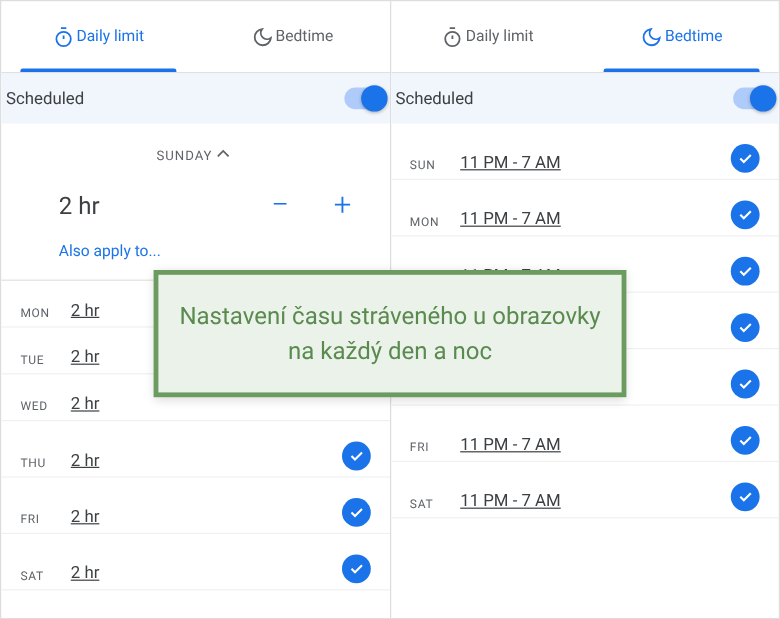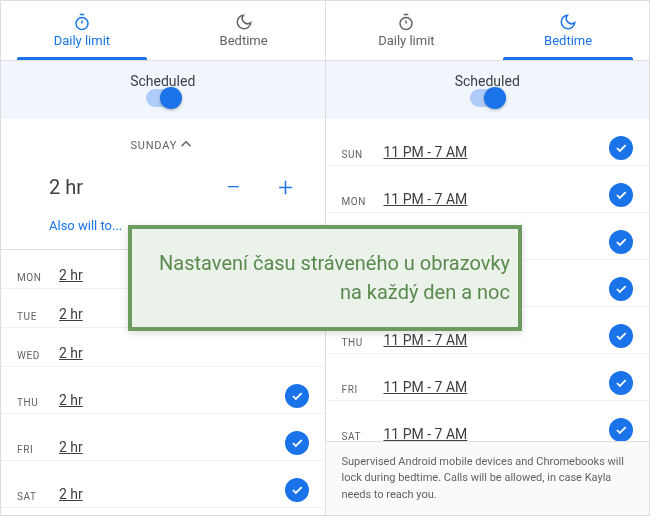--- a/index.html
+++ b/index.html
@@ -27,21 +27,20 @@
   }
   .pane:last-child { border-right: none; }
   .tabs {
     display: flex;
     border-bottom: 1px solid #e0e0e0;
     height: 60px;
   }
   .tab {
     flex: 1;
     display: flex;
-    flex-direction: column;
     align-items: center;
     justify-content: center;
     gap: 2px;
     font-size: 13px;
     color: #5f6368;
     cursor: pointer;
     position: relative;
   }
   .tab.active {
     color: #1a73e8;
@@ -52,27 +51,26 @@
     bottom: 0;
     left: 10%;
     width: 80%;
     height: 3px;
     background: #1a73e8;
     border-radius: 2px 2px 0 0;
   }
   .tab svg { width: 18px; height: 18px; }
   .scheduled-row {
     display: flex;
-    align-items: center;
+    align-items: flex-end;
     justify-content: space-between;
-    padding: 12px 32px;
+    padding: 12px 4px;
     background: #f1f6fd;
     font-size: 14px;
     color: #3c4043;
-    flex-direction: column;
   }
   .toggle {
     width: 34px;
     height: 18px;
     background: #aecbfa;
     border-radius: 10px;
     position: relative;
   }
   .toggle::after {
     content: "";
@@ -168,21 +166,21 @@
     background: #fafafa;
   }
   .overlay {
     position: absolute;
     left: 128px;
     top: 225px;
     width: 394px;
     background: #eaf2ea;
     border: 4px solid #6b9b5f;
     padding: 20px 8px;
-    text-align: right;
+    text-align: center;
     font-size: 20px;
     color: #5a8a4e;
     line-height: 1.45;
     box-shadow: 0 2px 8px rgba(0,0,0,0.15);
   }
 </style>
 </head>
 <body>
 
 <div class="container">
@@ -215,21 +213,21 @@
           </svg>
       </span>
     </div>
     <div class="limit-row">
       <span class="limit-val">2 hr</span>
       <div class="pm-buttons">
         <div class="pm-btn">−</div>
         <div class="pm-btn">+</div>
       </div>
     </div>
-    <div class="apply-link">Also will to...</div>
+    <div class="apply-link">Also apply to...</div>
     <div class="divider"></div>
     <div id="left-days">
         <div class="day-row">
           <span class="day-abbr">MON</span>
           <span class="day-time">2 hr</span>
         </div>
         <div class="day-row">
           <span class="day-abbr">TUE</span>
           <span class="day-time">2 hr</span>
         </div>
@@ -345,18 +343,17 @@
         <div class="day-row">
           <span class="day-abbr">SAT</span>
           <span class="day-time">11 PM - 7 AM</span>
           <div class="check-circle">
             <svg viewBox="0 0 24 24">
               <path d="M5 12l5 5L20 7"></path>
             </svg>
           </div>
         </div>
       </div>
-    <div class="footer-note">Supervised Android mobile devices and Chromebooks will lock during bedtime. Calls will be allowed, in case Kayla needs to reach you.</div>
   </div>
 
 </div>
 
 <div class="overlay">Nastavení času stráveného u obrazovky na každý den a noc</div>
 
 </body></html>

